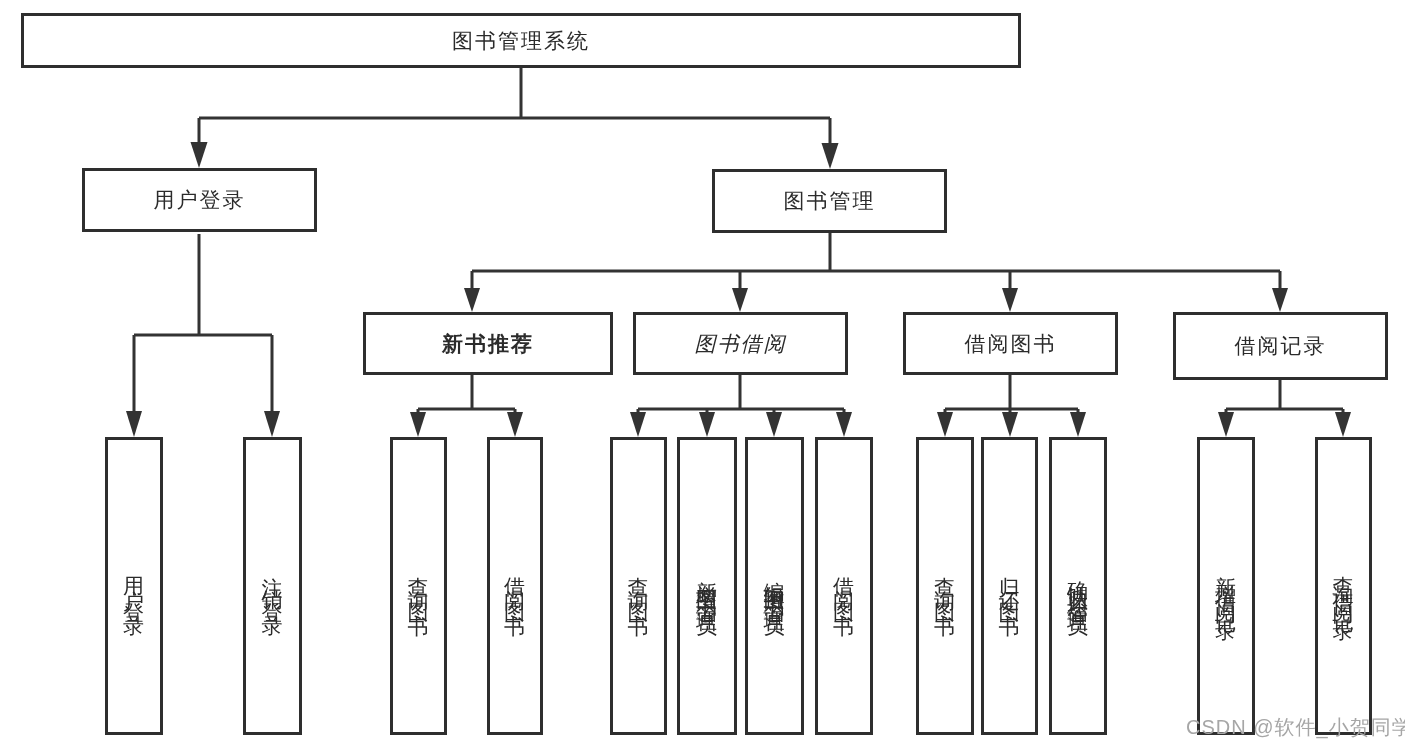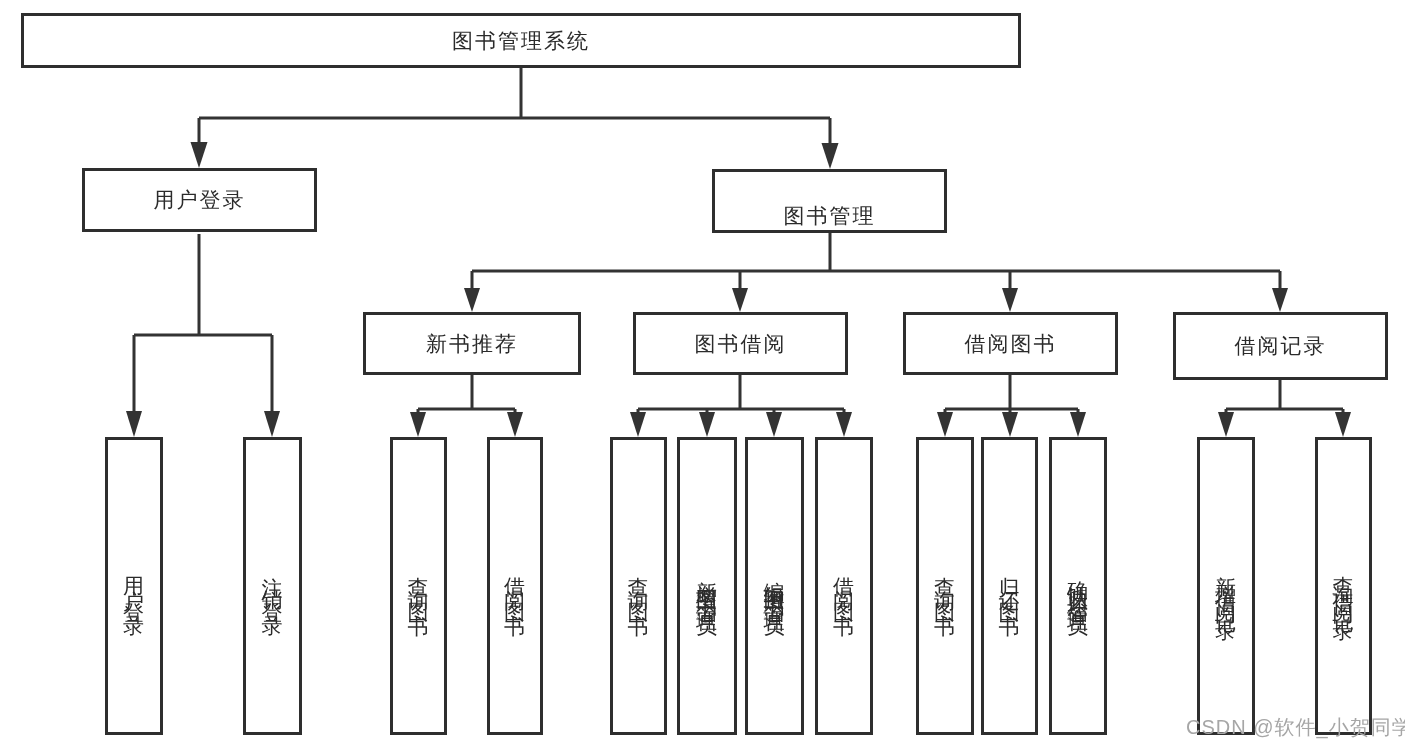--- a/index.html
+++ b/index.html
@@ -33,23 +33,23 @@
     color: #2b2b2b;
   }
   .node.h .label {
     font-size: 21px;
     letter-spacing: 2px;
     white-space: nowrap;
   }
   
   .root-box   { left: 21px;   top: 13px;  width: 1000px; height: 55px; }
   .box-l2a    { left: 82px;   top: 168px; width: 235px;  height: 64px; }
-  .box-l2b    { left: 712px;  top: 169px; width: 235px;  height: 64px; align-items: flex-end; }
-  .box-l3a    { left: 363px;  top: 312px; width: 218px;  height: 63px; }
-  .box-l3b    { left: 633px;  top: 312px; width: 215px;  height: 63px; }
+  .box-l2b    { left: 712px;  top: 169px; width: 235px;  height: 64px; }
+  .box-l3a    { left: 363px;  top: 312px; width: 250px;  height: 63px; font-weight: bold; }
+  .box-l3b    { left: 633px;  top: 312px; width: 215px;  height: 63px; font-style: italic; }
   .box-l3c    { left: 903px;  top: 312px; width: 215px;  height: 63px; }
   .box-l3d    { left: 1173px; top: 312px; width: 215px;  height: 68px; }
   
   .leaf { top: 437px; height: 298px; }
   .leaf .label {
     writing-mode: vertical-rl;
     text-orientation: mixed;
     font-size: 21px;
     line-height: 1;
     white-space: nowrap;

